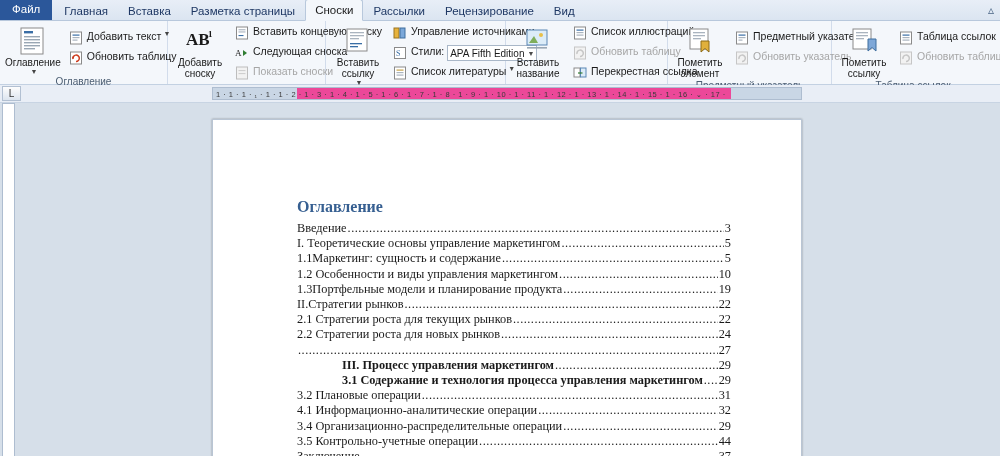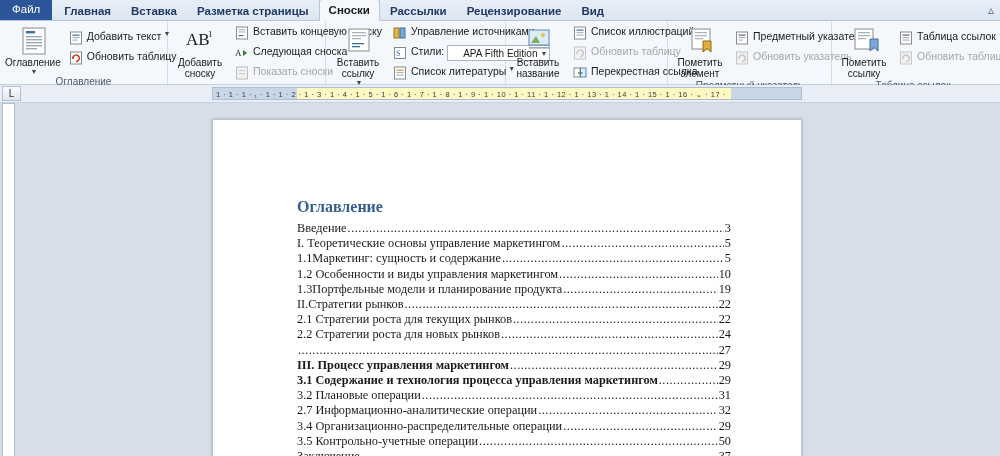--- a/index.html
+++ b/index.html
@@ -46,21 +46,20 @@
   .tab {
     height: 20px;
     line-height: 20px;
     padding: 0 9px;
     font-size: 11.5px;
     color: #1f3864;
     border: 1px solid transparent;
     border-bottom: none;
     position: relative;
     top: 1px;
-    font-weight: bold;
   }
   .tab.active {
     background: #f4f7fb;
     border: 1px solid #b8c8dc;
     border-bottom: 1px solid #f4f7fb;
     color: #1a1a1a;
     border-top-left-radius: 3px;
     border-top-right-radius: 3px;
   }
   .tabbar-right {
@@ -123,21 +122,22 @@
     flex-direction: column;
     align-items: center;
     padding-top: 2px;
     color: #1a1a1a;
   }
   .bigbtn .glyph {
     width: 32px;
     height: 32px;
     display: flex;
     align-items: center;
-    justify-content: flex-end;
+    justify-content: flex-start;
+    font-weight: bold;
   }
   .bigbtn .cap {
     font-size: 10px;
     line-height: 11px;
     text-align: center;
     white-space: nowrap;
   }
   .bigbtn .cap.two {
     white-space: normal;
     width: 54px;
@@ -185,21 +185,21 @@
     height: 16px;
     min-width: 86px;
     border: 1px solid #a9b7c8;
     background: #ffffff;
     font-size: 10px;
     padding: 0 2px;
     box-sizing: border-box;
     color: #1a1a1a;
     justify-content: space-between;
   }
-  .combo .cv { overflow: hidden; white-space: nowrap; margin-left: 13px; }
+  .combo .cv { overflow: hidden; white-space: nowrap; }
   .combo .cc { color: #4a4a4a; font-size: 7px; padding-left: 3px; }
 
   
   .rulerbar {
     height: 17px;
     background: #e9eef6;
     border-bottom: 1px solid #c8d4e3;
     display: flex;
     align-items: center;
     position: relative;
@@ -216,21 +216,21 @@
     font-size: 10px;
     color: #333;
     box-sizing: border-box;
   }
   .hruler {
     position: absolute;
     left: 212px;
     top: 2px;
     width: 590px;
     height: 13px;
-    background: #fef9c3;
+    background: #ec4899;
     border: 1px solid #aebdd0;
     box-sizing: border-box;
     font-size: 7.5px;
     color: #3a3a3a;
     overflow: hidden;
   }
   .hruler .pad-l, .hruler .pad-r {
     position: absolute;
     top: 0; bottom: 0;
     background: #c9d6e5;
@@ -299,21 +299,21 @@
   .toc-row .t { white-space: nowrap; }
   .toc-row .d {
     flex: 1;
     overflow: hidden;
     white-space: nowrap;
     margin: 0 1px;
     color: #1a1a1a;
     letter-spacing: 0.5px;
   }
   .toc-row .p { white-space: nowrap; }
-  .toc-row.b .t { font-weight: bold; }
+  .toc-row.b .t { font-weight: bold; margin-left: 45px; }
 </style>
 </head>
 <body>
 
 <div class="app">
 
   <div class="tabbar">
     <div class="tab-file">Файл</div>
     <div class="tab">Главная</div>
     <div class="tab">Вставка</div>
@@ -678,33 +678,33 @@
           <span class="t">3.1 Содержание и технология процесса управления маркетингом</span>
           <span class="d">..........................................................................................................................</span>
           <span class="p">29</span>
         </div>
         <div class="toc-row">
           <span class="t">3.2 Плановые операции</span>
           <span class="d">..........................................................................................................................</span>
           <span class="p">31</span>
         </div>
         <div class="toc-row">
-          <span class="t">2.7 Информационно-аналитические операции</span>
+          <span class="t">4.1 Информационно-аналитические операции</span>
           <span class="d">..........................................................................................................................</span>
           <span class="p">32</span>
         </div>
         <div class="toc-row">
           <span class="t">3.4 Организационно-распределительные операции</span>
           <span class="d">..........................................................................................................................</span>
           <span class="p">29</span>
         </div>
         <div class="toc-row">
           <span class="t">3.5 Контрольно-учетные операции</span>
           <span class="d">..........................................................................................................................</span>
-          <span class="p">50</span>
+          <span class="p">44</span>
         </div>
         <div class="toc-row">
           <span class="t">Заключение</span>
           <span class="d">..........................................................................................................................</span>
           <span class="p">37</span>
         </div>
 
       </div>
     </div>
   </div>

